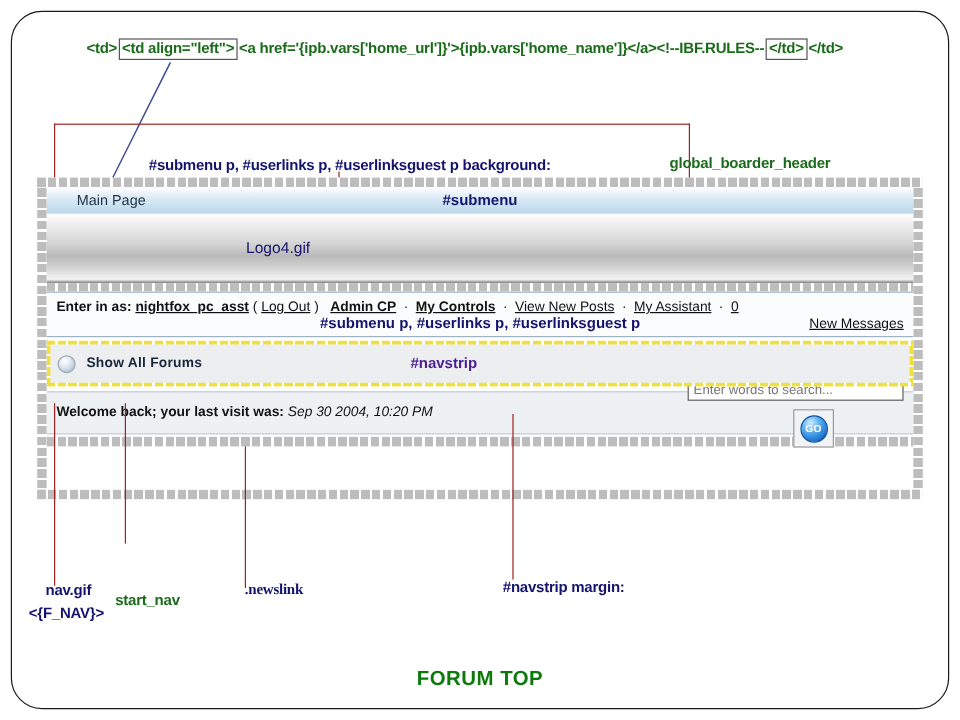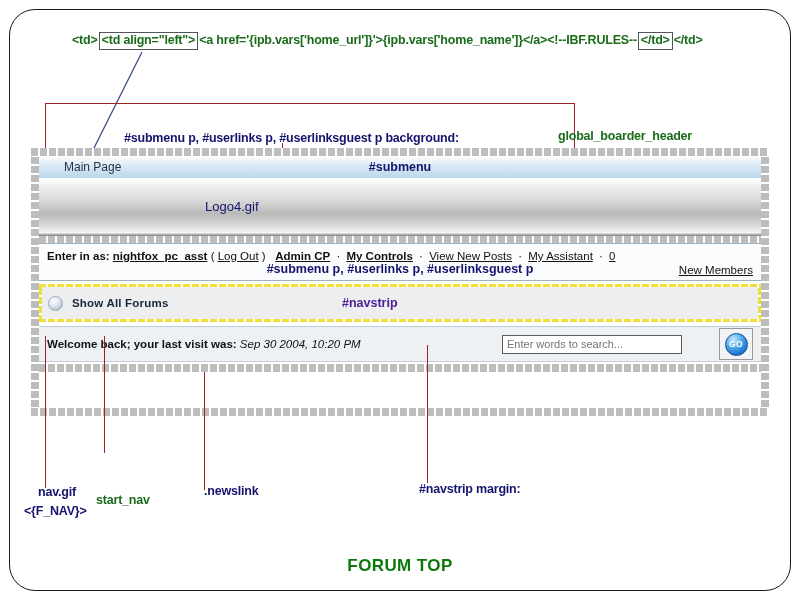--- a/index.html
+++ b/index.html
@@ -175,21 +175,21 @@
     height:36px;
     background:#eef1f4;
     border-top:1px solid #c2cdd8;
     border-bottom:1px solid #c2cdd8;
     display:flex; align-items:center;
     padding:0 8px;
     font-size:11.5px; color:#111;
   }
   #welcome-text b{ font-weight:bold; }
   #welcome-date{ font-style:italic; }
-  #search-area{ margin-left:auto; display:flex; align-items:center; gap:7px; }
+  #search-area{ margin-left:auto; display:flex; align-items:center; gap:7px;flex-direction:column; }
   #search-input{
     width:180px; height:19px;
     border:1px solid #5c5c5c;
     background:#fff;
     font-size:11px;
     padding:0 4px;
     font-family:"Liberation Sans", sans-serif;
     color:#222;
   }
   #go-button-box{
@@ -274,21 +274,21 @@
         <b class="lnk">Admin CP</b>
         <span class="sep">·</span>
         <b class="lnk">My Controls</b>
         <span class="sep">·</span>
         <span class="lnk">View New Posts</span>
         <span class="sep">·</span>
         <span class="lnk">My Assistant</span>
         <span class="sep">·</span>
         <span class="lnk">0</span>
       </div>
-      <div class="line2">New Members</div>
+      <div class="line2">New Messages</div>
       <div id="userlinks-overlay">#submenu p, #userlinks p, #userlinksguest p</div>
     </div>
 
     <div id="navstrip-wrap">
       <div id="navstrip">
         <span id="nav-bullet"></span>
         <span id="show-all-forums">Show All Forums</span>
         <span id="navstrip-label">#navstrip</span>
       </div>
     </div>
@@ -315,16 +315,16 @@
 
 <div class="rl v" style="left:104px; top:336px; height:117px;"></div>
 
 <div class="rl v" style="left:204px; top:372px; height:118px;"></div>
 
 <div class="rl v" style="left:427px; top:345px; height:138px;"></div>
 
 <div class="ann green" style="left:96px; top:453px; font-size:12.5px;">start_nav</div>
 <div class="ann navy" style="left:38px; top:485px; font-size:12.5px;">nav.gif</div>
 <div class="ann navy" style="left:24px; top:504px; font-size:12.5px;">&lt;{F_NAV}&gt;</div>
-<div class="ann navy" style="left:204px; top:484px; font-size:12.5px;">.newslink</div>
+<div class="ann navy" style="left:204px; top:484px; font-size:12.5px;font-family:Liberation Serif, serif;">.newslink</div>
 <div class="ann navy" style="left:419px; top:482px; font-size:12.5px;">#navstrip margin:</div>
 
 <div id="forum-top-title">FORUM TOP</div>
 
 </body></html>

